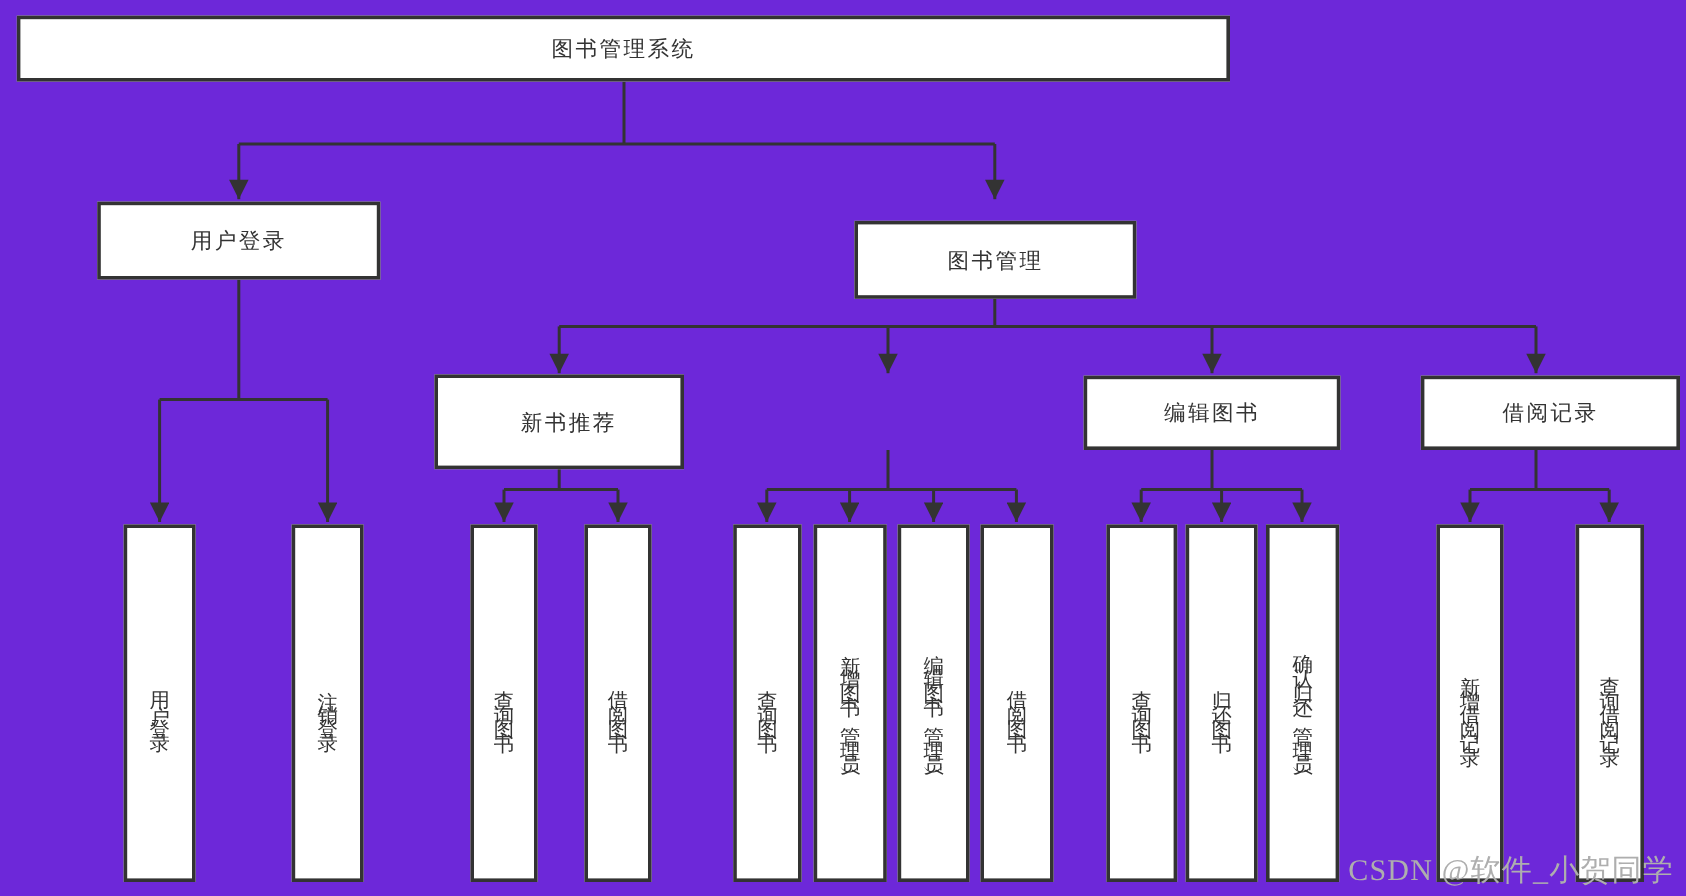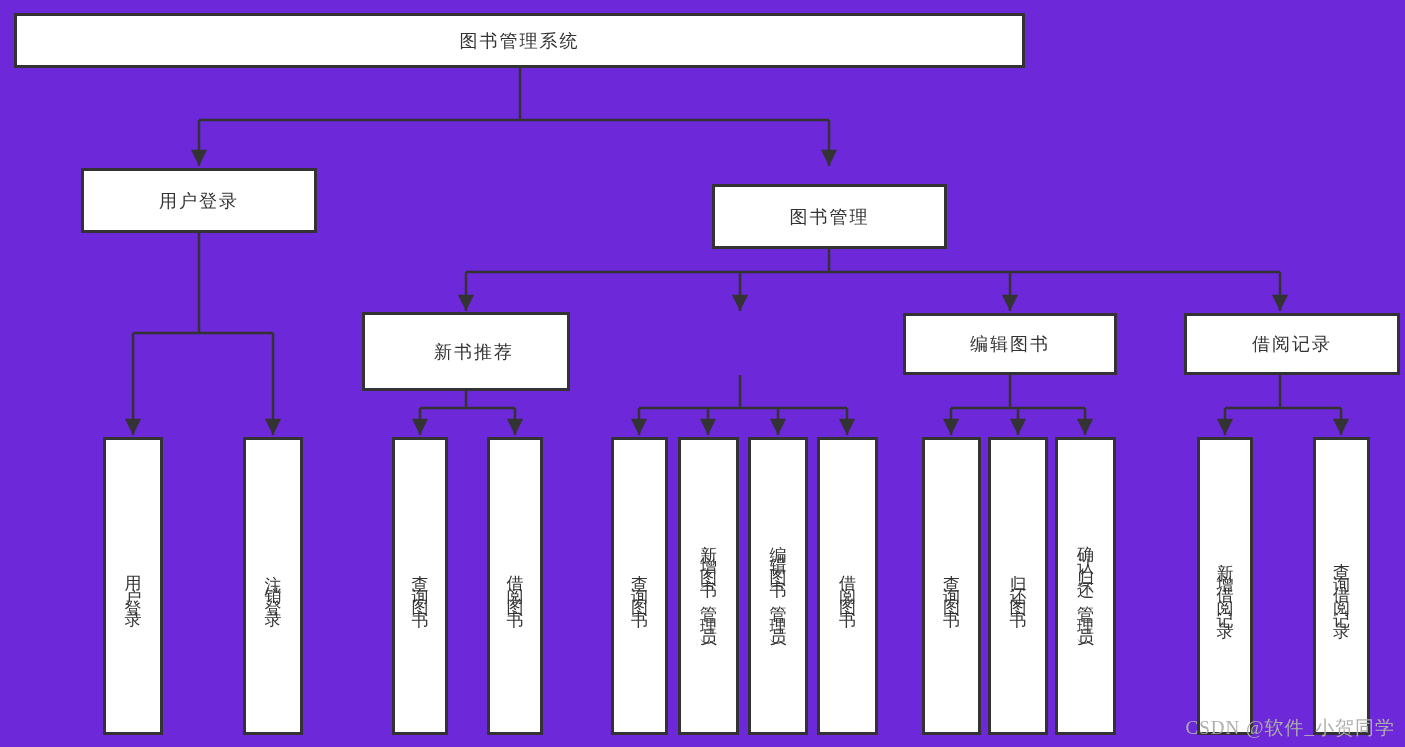--- a/index.html
+++ b/index.html
@@ -31,21 +31,21 @@
     writing-mode:vertical-rl;
     text-orientation:mixed;
     font-size:17px;
     letter-spacing:12px;
     line-height:1;
   }
   .watermark{
     position:absolute;
     right:10px;
     bottom:6px;
-    font-size:19px;
+    font-size:25px;
     color:#aeaeae;
     letter-spacing:1px;
     z-index:3;
     white-space:nowrap;
     margin-top:44px;
   }
 </style>
 </head>
 <body>
 

